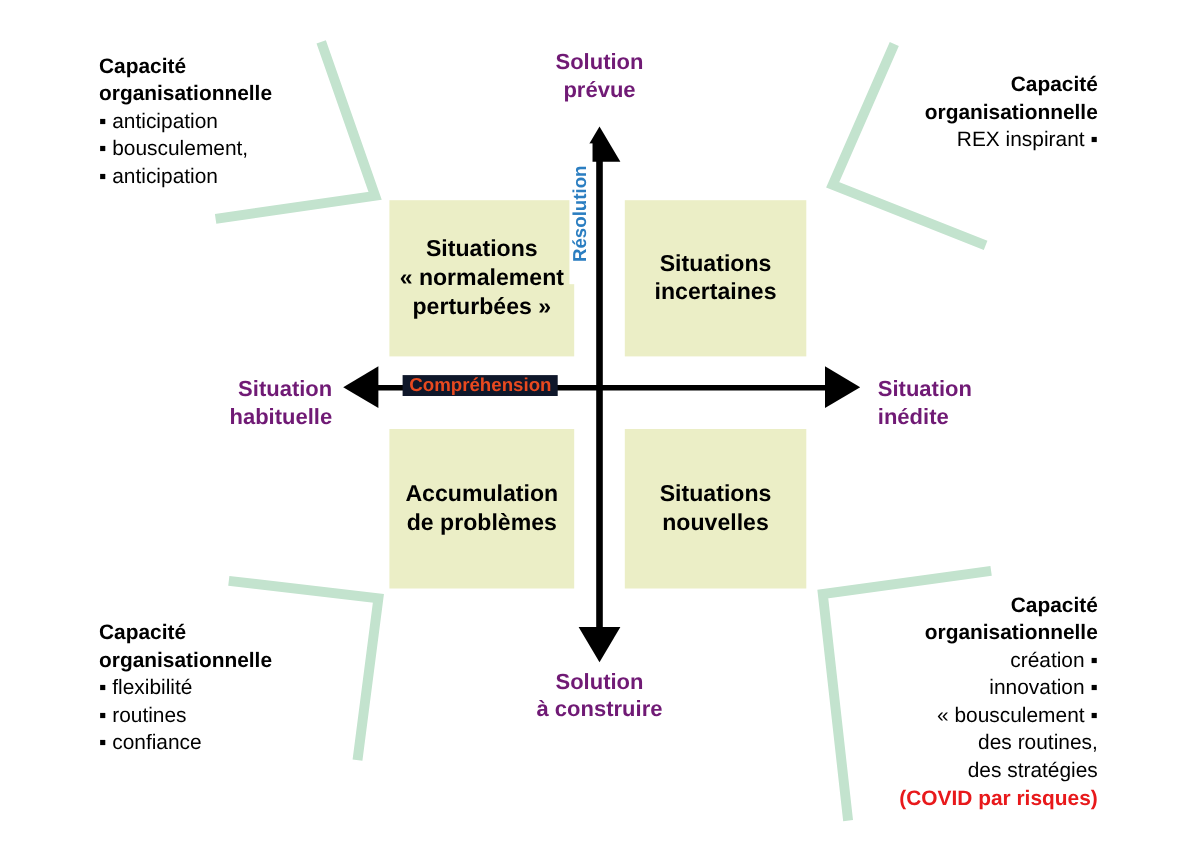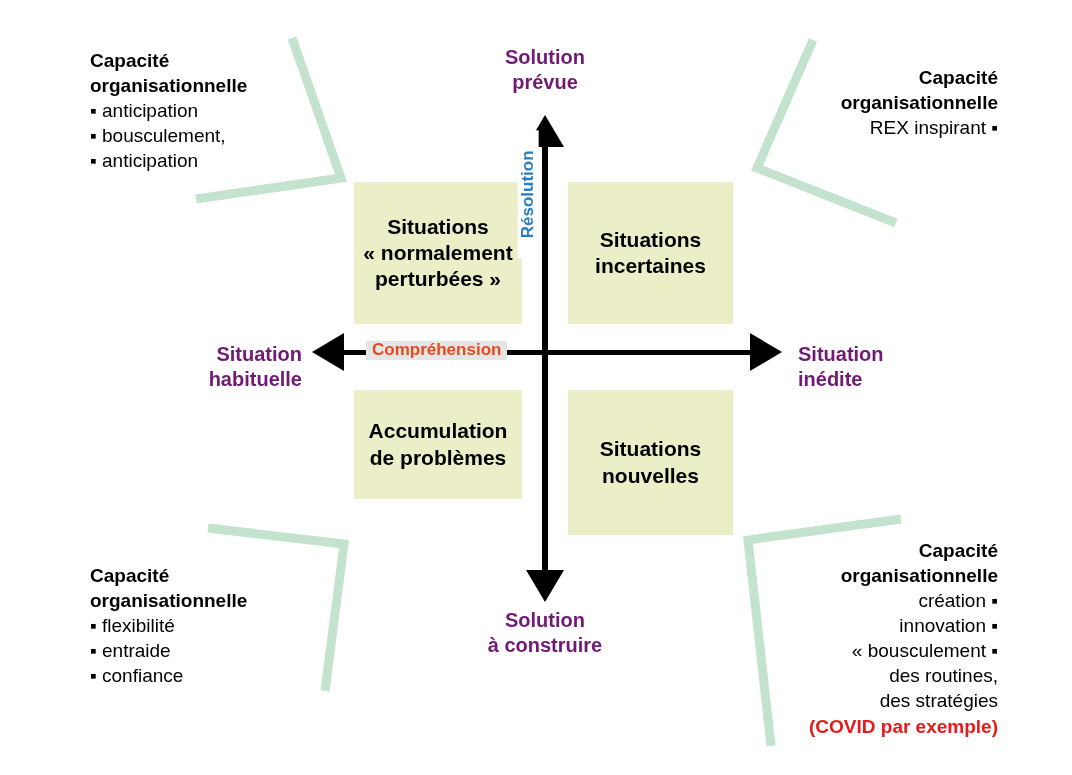--- a/index.html
+++ b/index.html
@@ -36,21 +36,21 @@
     font-weight: bold;
     font-size: 21px;
     line-height: 1.24;
     color: #000000;
     box-sizing: border-box;
     padding: 4px;
     white-space: pre-line;
   }
   #box-tl { left: 354px; top: 182px; width: 168px; height: 142px; }
   #box-tr { left: 568px; top: 182px; width: 165px; height: 142px; }
-  #box-bl { left: 354px; top: 390px; width: 168px; height: 109px; }
+  #box-bl { left: 354px; top: 390px; width: 168px; height: 145px; }
   #box-br { left: 568px; top: 390px; width: 165px; height: 145px; }
 
   
   .axis-line {
     position: absolute;
     background: #000000;
   }
   #v-axis { left: 542px; top: 140px; width: 6px; height: 437px; }
   #h-axis { left: 322px; top: 350px; height: 5px; width: 450px; }
   .arrow {
@@ -98,21 +98,21 @@
   #lbl-situation-inedite { left: 798px; top: 342px; width: 160px; text-align: left; }
 
   
   #lbl-comprehension {
     position: absolute;
     left: 366px;
     top: 341px;
     font-weight: bold;
     font-size: 17px;
     color: #e8491f;
-    background: #e5e5e5;
+    background: #0f172a;
     padding: 0 6px;
     line-height: 1.1;
   }
   #lbl-resolution {
     position: absolute;
     left: 464px;
     top: 184px;
     width: 120px;
     text-align: center;
     font-weight: bold;
@@ -195,28 +195,28 @@
   <div class="corner" id="corner-tr">
     <div class="ttl">Capacité
 organisationnelle</div>
     <div class="itm">REX inspirant ▪</div>
   </div>
 
   <div class="corner" id="corner-bl">
     <div class="ttl">Capacité
 organisationnelle</div>
     <div class="itm">▪ flexibilité</div>
-    <div class="itm">▪ entraide</div>
+    <div class="itm">▪ routines</div>
     <div class="itm">▪ confiance</div>
   </div>
 
   <div class="corner" id="corner-br">
     <div class="ttl">Capacité
 organisationnelle</div>
     <div class="itm">création ▪</div>
     <div class="itm">innovation ▪</div>
     <div class="itm">« bousculement ▪</div>
     <div class="itm">des routines,</div>
     <div class="itm">des stratégies</div>
-    <div class="itm red">(COVID par exemple)</div>
+    <div class="itm red">(COVID par risques)</div>
   </div>
 
 </div>
 
 </body></html>

